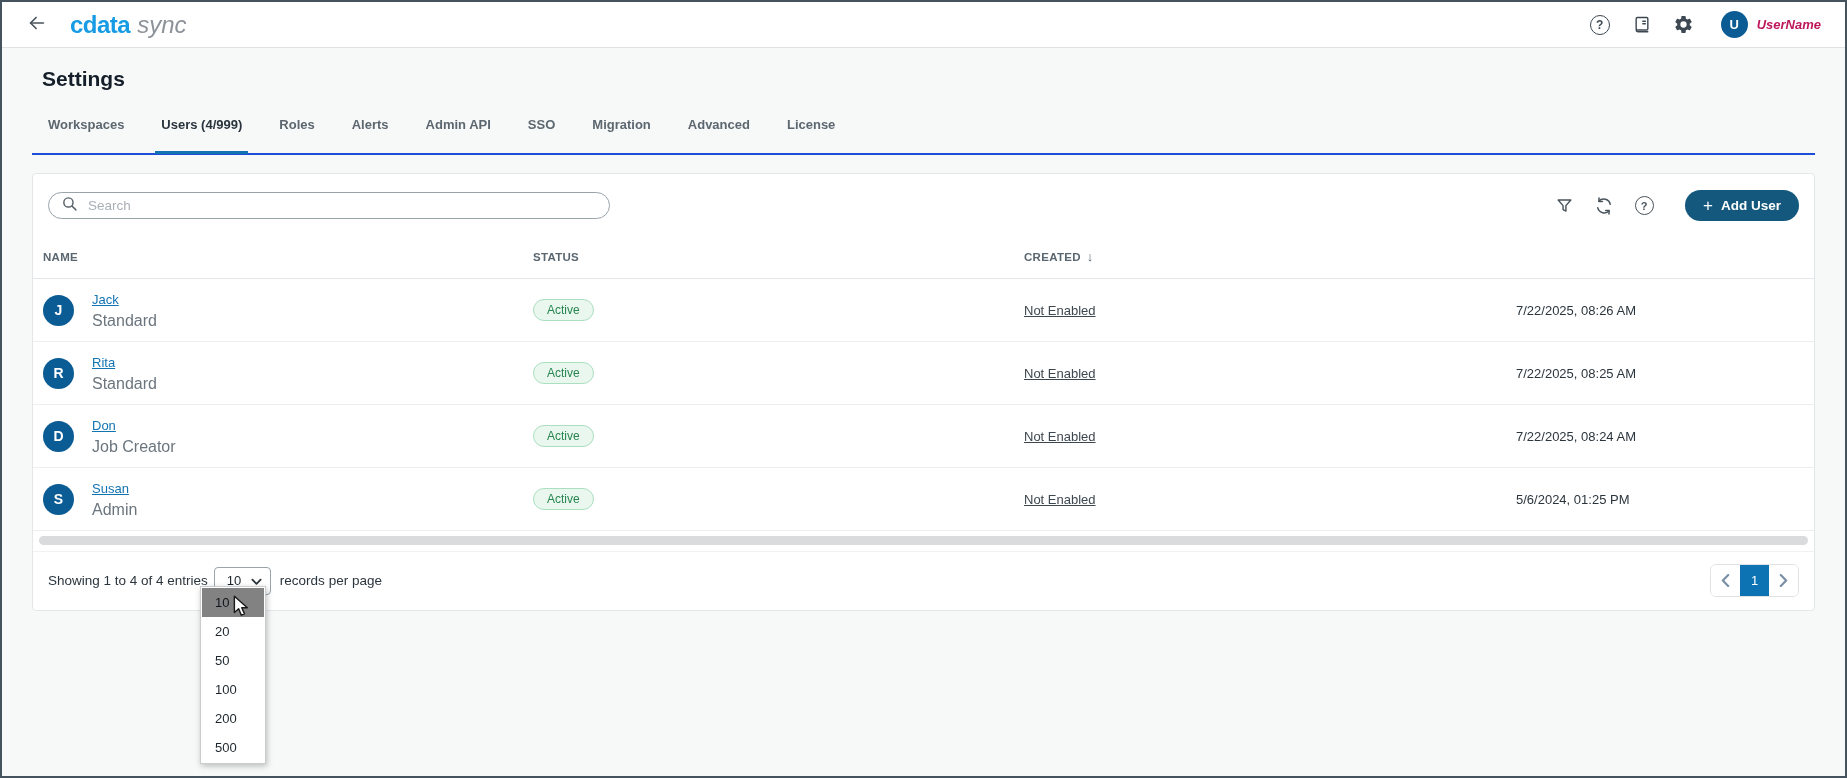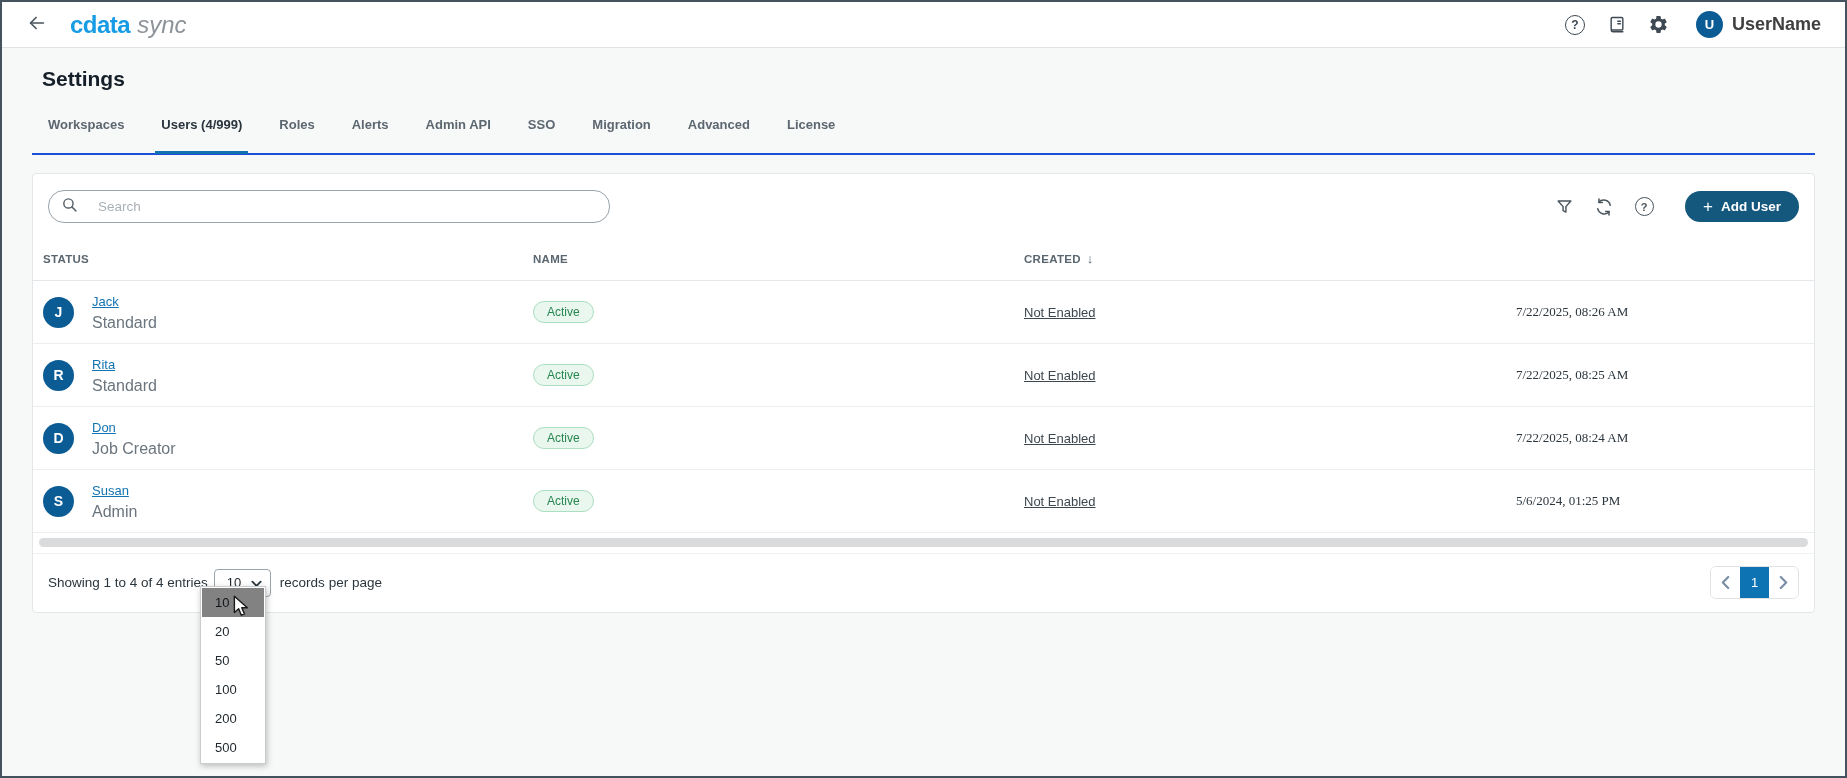--- a/index.html
+++ b/index.html
@@ -22,21 +22,21 @@
   .help-circle {
     width:20px; height:20px; border:1.6px solid #3d4852; border-radius:50%;
     display:flex; align-items:center; justify-content:center;
     font-size:12px; font-weight:700; color:#3d4852;
   }
   .user { display:flex; align-items:center; gap:9px; margin-left:6px; cursor:pointer; }
   .avatar {
     width:27px; height:27px; border-radius:50%; background:#0b5c94; color:#fff;
     display:flex; align-items:center; justify-content:center; font-size:13px; font-weight:700;
   }
-  .username { font-size:18px; font-weight:700; color:#404040; }
+  .username { font-size:13px; font-weight:700; font-style:italic; color:#be185d; }
 
   
   .content { padding: 0 30px; }
   .page-title { font-size: 21px; font-weight:700; color:#141f29; margin: 19px 10px 0; }
 
   .tabs { display:flex; gap:37px; padding: 26px 16px 0; border-bottom:2px solid #1d4ed8; }
   .tab {
     font-size:13px; font-weight:700; color:#5c6770; padding-bottom:21px;
     position:relative; cursor:pointer; white-space:nowrap;
   }
@@ -46,21 +46,21 @@
     height:3px; background:#1172b1;
   }
 
   
   .card {
     margin-top: 18px; background:#fff; border:1px solid #e4e7e9; border-radius:4px;
     position:relative;
   }
   .toolbar { display:flex; align-items:center; padding: 16px 15px 14px; }
   .search {
-    display:flex; align-items:center; gap:20px; width:562px; height:33px;
+    display:flex; align-items:center; gap:10px; width:562px; height:27px;
     border:1px solid #99a3aa; border-radius:16px; padding:0 12px; background:#fff;
   }
   .search input {
     border:none; outline:none; flex:1; font-size:13.5px; color:#333;
     font-family:"Liberation Sans", sans-serif; background:transparent;
   }
   .search input::placeholder { color:#a9b0b6; }
   .tools { margin-left:auto; display:flex; align-items:center; gap:18px; }
   .tool-icon { width:22px; height:22px; display:flex; align-items:center; justify-content:center; cursor:pointer; }
   .help-circle.small { width:19px; height:19px; border-width:1.5px; font-size:11px; color:#4a545c; border-color:#4a545c; }
@@ -88,21 +88,21 @@
     display:flex; align-items:center; justify-content:center; font-size:14px; font-weight:700;
     flex-shrink:0;
   }
   .name-link { font-size:13px; color:#1273b2; text-decoration:underline; cursor:pointer; }
   .role { font-size:16px; color:#6b757e; margin-top:4px; }
   .badge {
     display:inline-block; padding:3px 13px; border-radius:11px;
     background:#e9f7ef; border:1px solid #abdfc0; color:#27864f; font-size:12px;
   }
   .twofa { font-size:13px; color:#3d474f;text-decoration:underline; }
-  .created { font-size:13px; color:#2b353d;font-family:Liberation Serif, serif; }
+  .created { font-size:13px; color:#2b353d; }
 
   .hscroll { height:9px; background:#d9dbdd; border-radius:5px; margin:5px 6px 0; cursor:pointer; }
 
   .cardfooter { display:flex; align-items:center; padding: 12px 15px 13px; border-top:1px solid #f0f1f2; margin-top:6px; }
   .showing { font-size:13.5px; color:#2b353d; }
   .records-select {
     display:flex; align-items:center; justify-content:space-between;
     width:57px; height:28px; border:1px solid #9aa4ab; border-radius:4px;
     padding:0 8px 0 12px; margin:0 9px 0 6px; cursor:pointer; background:#fff;
   }
@@ -220,24 +220,24 @@
             </span>
           <button class="add-user">
             <span class="plus">+</span>
             <span>Add User</span>
           </button>
         </div>
       </div>
 
       <div class="grid thead">
         <span class="th">
+            <span>NAME</span>
+          </span>
+        <span class="th">
             <span>STATUS</span>
-          </span>
-        <span class="th">
-            <span>NAME</span>
           </span>
         <span class="th">
           <span>CREATED</span>
           <span class="sort-arrow">↓</span>
         </span>
       </div>
 
       <div class="grid row">
         <div class="name-cell">
           <span class="row-avatar">J</span>

